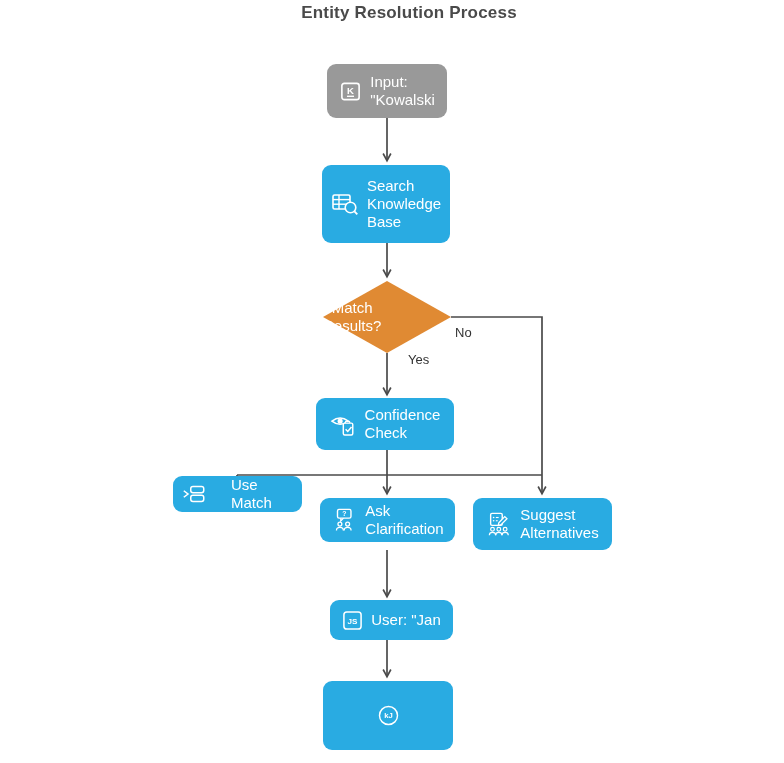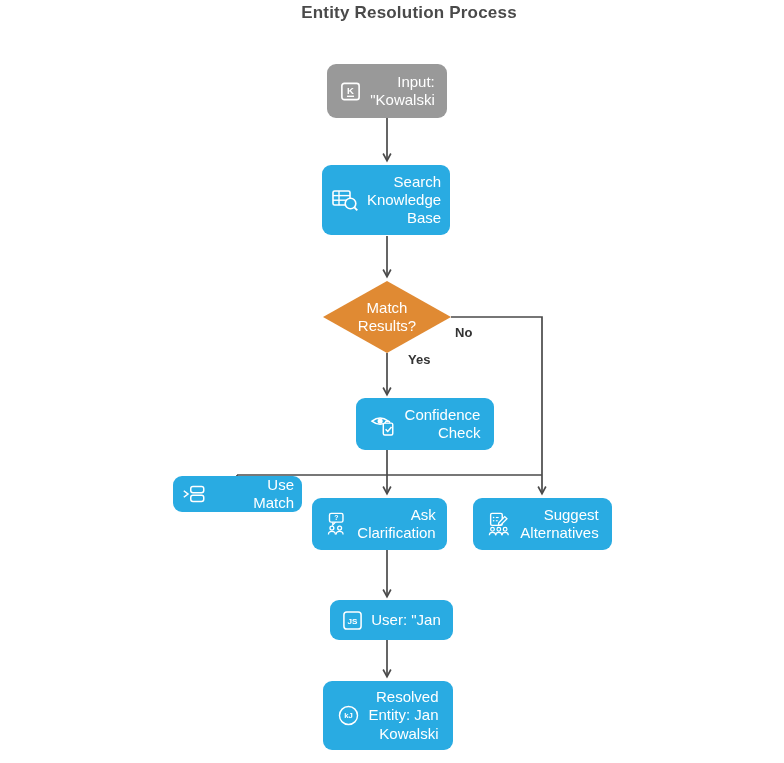--- a/index.html
+++ b/index.html
@@ -16,31 +16,31 @@
   .edges{position:absolute;left:0;top:0;width:784px;height:763px;pointer-events:none;}
   .node{
     position:absolute;display:flex;align-items:center;justify-content:center;
     gap:8px;padding:0 8px;box-sizing:border-box;border-radius:9px;
     color:#fff;
   }
   .node.blue{background:var(--node-blue,#29abe2);}
   .node.gray{background:var(--node-gray,#999999);}
   .node .label{
     font-size:15px;line-height:1.22;font-weight:500;white-space:pre-line;
-    text-align:right;
+    text-align:left;
   }
   .node .icon{flex:0 0 auto;display:flex;}
-  .diamond-wrap{position:absolute;display:flex;align-items:center;justify-content:center;}
+  .diamond-wrap{position:absolute;display:flex;align-items:center;}
   .diamond-wrap svg.shape{position:absolute;left:0;top:0;}
   .diamond-wrap .label{
     position:relative;z-index:1;color:#fff;font-size:15px;line-height:1.22;
     font-weight:500;white-space:pre-line;text-align:center;
   }
   .edge-label{
-    position:absolute;font-size:13px;color:#333;font-weight:700;
+    position:absolute;font-size:13px;color:#333;font-weight:400;
   }
   .icon svg{display:block;}
 </style>
 </head>
 <body>
 
 <div class="canvas">
 
   <div class="diagram-title">Entity Resolution Process</div>
 
@@ -72,21 +72,21 @@
       <svg width="23" height="23" viewBox="0 0 24 24">
         <rect x="3" y="3.5" width="18" height="17" rx="2.5" fill="none" stroke="#fff" stroke-width="1.7"></rect>
         <text x="12" y="14.8" fill="#fff" font-size="10" font-weight="bold" text-anchor="middle" font-family="Liberation Sans, sans-serif">K</text>
         <line x1="8.3" y1="17" x2="15.7" y2="17" stroke="#fff" stroke-width="1.4"></line>
       </svg>
     </span>
     <span class="label">Input:
 "Kowalski</span>
   </div>
 
-  <div class="node blue" style="left:322px;top:165px;width:128px;height:70px;">
+  <div class="node blue" style="left:322px;top:165px;width:128px;height:78px;">
     <span class="icon">
       <svg width="28" height="28" viewBox="0 0 28 28">
         <rect x="2" y="5" width="17" height="14" rx="1.6" fill="none" stroke="#fff" stroke-width="1.6"></rect>
         <line x1="2" y1="9.6" x2="19" y2="9.6" stroke="#fff" stroke-width="1.4"></line>
         <line x1="2" y1="14.2" x2="19" y2="14.2" stroke="#fff" stroke-width="1.4"></line>
         <line x1="8" y1="5" x2="8" y2="19" stroke="#fff" stroke-width="1.4"></line>
         <circle cx="19.5" cy="17.5" r="5.3" fill="var(--node-blue,#29abe2)" stroke="#fff" stroke-width="1.6"></circle>
         <line x1="23.4" y1="21.4" x2="26.3" y2="24.3" stroke="#fff" stroke-width="1.9"></line>
       </svg>
     </span>
@@ -96,21 +96,21 @@
   </div>
 
   <div class="diamond-wrap" style="left:323px;top:281px;width:128px;height:72px;">
     <svg class="shape" width="128" height="72" viewBox="0 0 128 72">
       <polygon points="64,0 128,36 64,72 0,36" fill="var(--diamond-orange,#e08a33)"></polygon>
     </svg>
     <span class="label">Match
 Results?</span>
   </div>
 
-  <div class="node blue" style="left:316px;top:398px;width:138px;height:52px;margin-left:40px;">
+  <div class="node blue" style="left:316px;top:398px;width:138px;height:52px;">
     <span class="icon">
       <svg width="27" height="27" viewBox="0 0 28 28">
         <path d="M2,10.5 Q10.5,3.8 19,10.5 Q10.5,17.2 2,10.5 Z" fill="none" stroke="#fff" stroke-width="1.5"></path>
         <circle cx="10.5" cy="10.5" r="2.6" fill="#fff"></circle>
         <rect x="16" y="10.8" width="4.5" height="2.6" rx="0.8" fill="var(--node-blue,#29abe2)" stroke="#fff" stroke-width="1.2"></rect>
         <rect x="13.8" y="12.6" width="9.8" height="12.2" rx="1.5" fill="var(--node-blue,#29abe2)" stroke="#fff" stroke-width="1.5"></rect>
         <path d="M16.2,19 l2.2,2.2 L22.3,16.6" fill="none" stroke="#fff" stroke-width="1.6"></path>
       </svg>
     </span>
     <span class="label">Confidence
@@ -121,21 +121,21 @@
     <span class="icon">
       <svg width="26" height="26" viewBox="0 0 28 28">
         <path d="M3,10.5 L7.5,14 L3,17.5" fill="none" stroke="#fff" stroke-width="1.7"></path>
         <rect x="10.5" y="6" width="14" height="6.6" rx="2.4" fill="none" stroke="#fff" stroke-width="1.6"></rect>
         <rect x="10.5" y="15.4" width="14" height="6.6" rx="2.4" fill="none" stroke="#fff" stroke-width="1.6"></rect>
       </svg>
     </span>
     <span class="label">Use Match</span>
   </div>
 
-  <div class="node blue" style="left:312px;top:498px;width:135px;height:52px;">
+  <div class="node blue" style="left:320px;top:498px;width:135px;height:44px;">
     <span class="icon">
       <svg width="26" height="26" viewBox="0 0 28 28">
         <rect x="7" y="2.5" width="14.5" height="9.5" rx="1.8" fill="none" stroke="#fff" stroke-width="1.5"></rect>
         <path d="M10.5,12 v3 l3,-3" fill="none" stroke="#fff" stroke-width="1.3"></path>
         <text x="14.3" y="9.8" fill="#fff" font-size="7.5" font-weight="bold" text-anchor="middle" font-family="Liberation Sans, sans-serif">?</text>
         <circle cx="9.6" cy="18.4" r="2.1" fill="none" stroke="#fff" stroke-width="1.4"></circle>
         <path d="M5.9,25.2 a3.7,3.3 0 0 1 7.4,0" fill="none" stroke="#fff" stroke-width="1.4"></path>
         <circle cx="17.9" cy="18.4" r="2.1" fill="none" stroke="#fff" stroke-width="1.4"></circle>
         <path d="M14.2,25.2 a3.7,3.3 0 0 1 7.4,0" fill="none" stroke="#fff" stroke-width="1.4"></path>
       </svg>
@@ -175,18 +175,15 @@
 Alternatives</span>
   </div>
 
   <div class="node blue" style="left:323px;top:681px;width:130px;height:69px;">
     <span class="icon">
       <svg width="23" height="23" viewBox="0 0 24 24">
         <circle cx="12" cy="12" r="9.4" fill="none" stroke="#fff" stroke-width="1.5"></circle>
         <text x="12" y="15" fill="#fff" font-size="8" font-weight="bold" text-anchor="middle" font-family="Liberation Sans, sans-serif">kJ</text>
       </svg>
     </span>
-    <span class="label">Resolved
-Entity: Jan
-Kowalski</span>
   </div>
 
 </div>
 
 </body></html>

